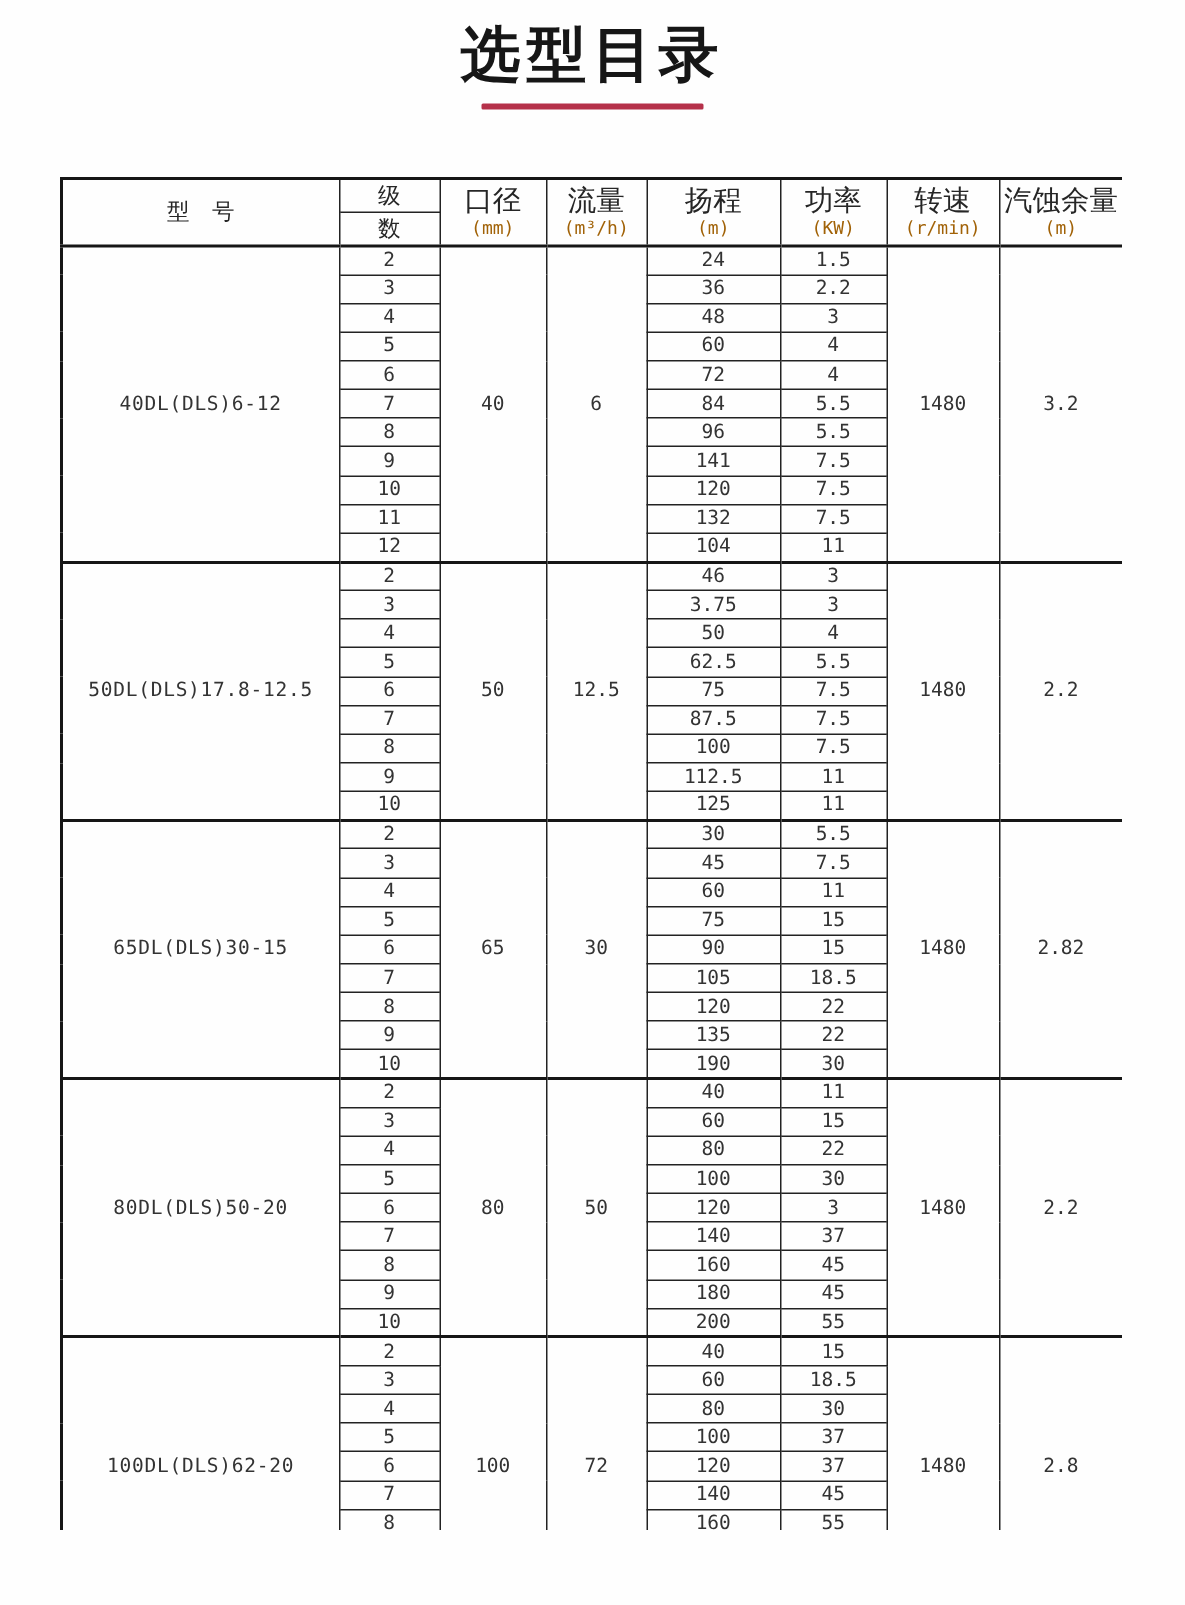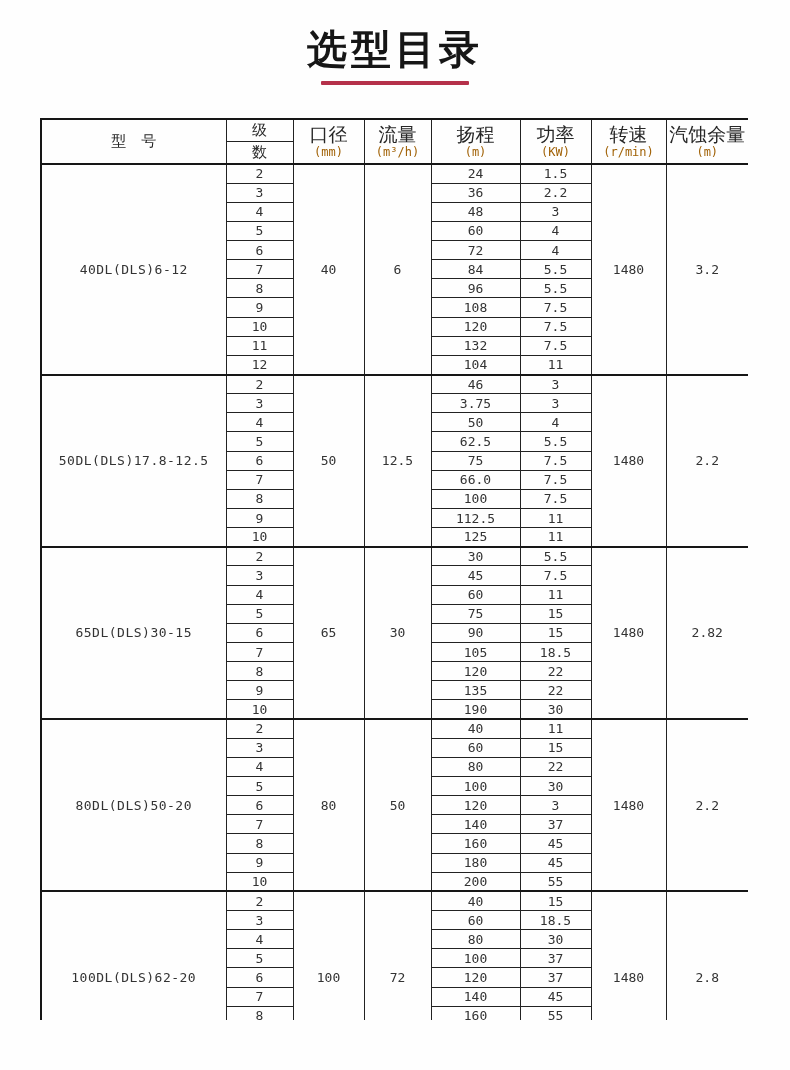--- a/index.html
+++ b/index.html
@@ -3,21 +3,21 @@
 <meta charset="utf-8">
 <style>
   * { box-sizing: border-box; margin: 0; padding: 0; }
   html, body {
     width: 790px; height: 1070px;
     background: #fefefe;
     overflow: hidden;
     font-family: "DejaVu Sans", "Liberation Sans", sans-serif;
     color: #1c1c1c;
   }
-  .page-header { padding-top: 24px; text-align: center; }
+  .page-header { padding-top: 12px; text-align: center; }
   .page-title {
     font-size: 40px;
     font-weight: bold;
     letter-spacing: 4px;
     color: #161616;
     line-height: 50px;
     font-family: "DejaVu Sans", sans-serif;
   }
   .title-underline {
     width: 148px; height: 4px;
@@ -154,21 +154,21 @@
           <td>84</td>
           <td>5.5</td>
         </tr>
         <tr>
           <td>8</td>
           <td>96</td>
           <td>5.5</td>
         </tr>
         <tr>
           <td>9</td>
-          <td>108</td>
+          <td>141</td>
           <td>7.5</td>
         </tr>
         <tr>
           <td>10</td>
           <td>120</td>
           <td>7.5</td>
         </tr>
         <tr>
           <td>11</td>
           <td>132</td>
@@ -204,21 +204,21 @@
           <td>62.5</td>
           <td>5.5</td>
         </tr>
         <tr>
           <td>6</td>
           <td>75</td>
           <td>7.5</td>
         </tr>
         <tr>
           <td>7</td>
-          <td>66.0</td>
+          <td>87.5</td>
           <td>7.5</td>
         </tr>
         <tr>
           <td>8</td>
           <td>100</td>
           <td>7.5</td>
         </tr>
         <tr>
           <td>9</td>
           <td>112.5</td>

